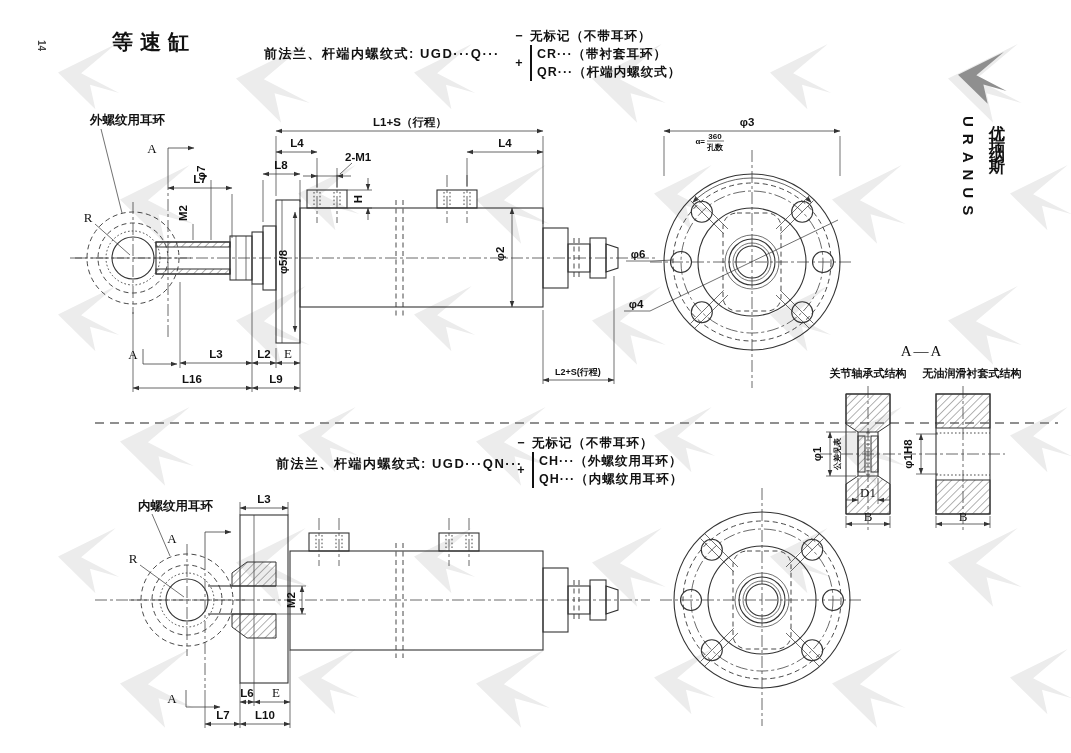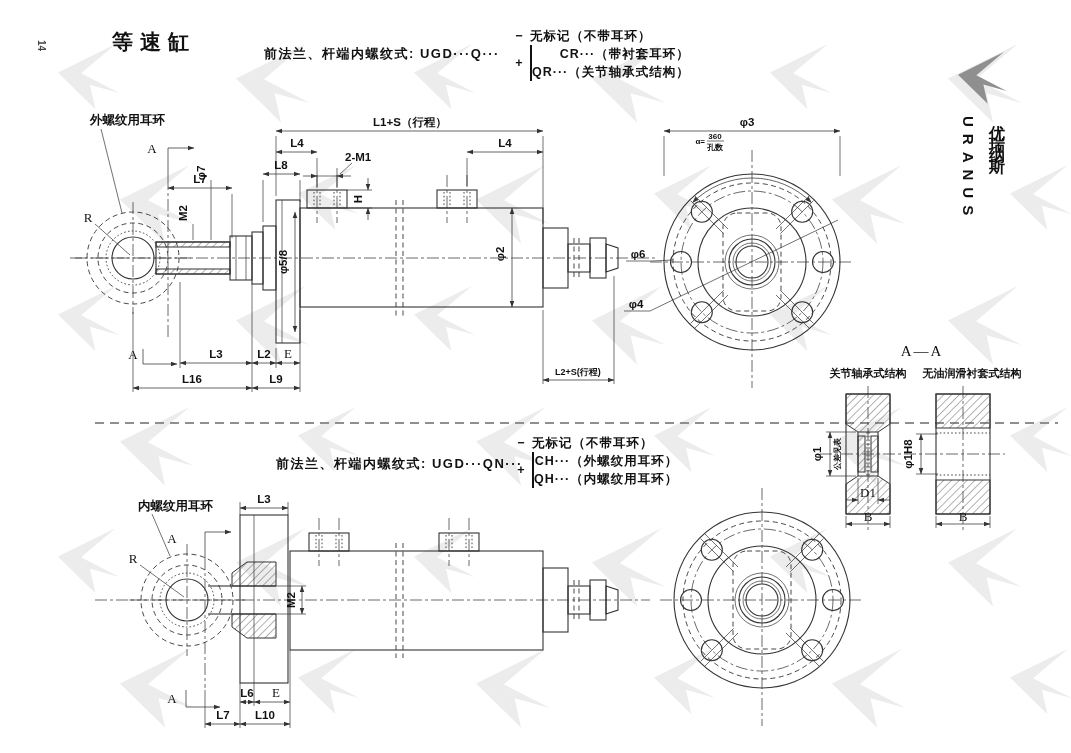--- a/index.html
+++ b/index.html
@@ -28,21 +28,21 @@
          letter-spacing:7px;}
   .subtitle{position:absolute;font:700 13px "Liberation Sans",sans-serif;letter-spacing:1.5px;}
   .sub1{left:256px;top:45px;margin-left:8px;}
   .sub2{left:276px;top:455px;}
   .variants{position:absolute;font:700 12.5px "Liberation Sans",sans-serif;letter-spacing:1px;}
   .v1{left:512px;top:27px;}
   .v2{left:514px;top:434px;}
   .vrow{display:flex;align-items:flex-start;line-height:18px;}
   .vrow.vplus{align-items:center;}
   .vsign{width:15px;margin-right:3px;text-align:center;flex:none;}
-  .vbar{border-left:2px solid #111;text-align:right;}
+  .vbar{border-left:2px solid #111;padding-left:5px;}
   .logo-en{position:absolute;left:960px;top:116px;writing-mode:vertical-rl;text-orientation:mixed;
            font:700 15px "Liberation Sans",sans-serif;letter-spacing:7px;}
   .logo-cn{position:absolute;left:986px;top:112px;writing-mode:vertical-rl;text-orientation:upright;
            font:700 16px "Liberation Sans",sans-serif;letter-spacing:11px;}
 </style>
 </head>
 <body>
 
 <div class="page">
 
@@ -374,21 +374,21 @@
 <div class="subtitle sub1">前法兰、杆端内螺纹式: UGD···Q···</div>
 <div class="variants v1">
   <div class="vrow">
     <span class="vsign">−</span>
     <span>无标记（不带耳环）</span>
   </div>
   <div class="vrow vplus">
     <span class="vsign">+</span>
     <div class="vbar">
       <div>CR···（带衬套耳环）</div>
-      <div>QR···（关节轴承式结构）</div>
+      <div>QR···（杆端内螺纹式）</div>
     </div>
   </div>
 </div>
 <div class="subtitle sub2">前法兰、杆端内螺纹式: UGD···QN···</div>
 <div class="variants v2">
   <div class="vrow">
     <span class="vsign">−</span>
     <span>无标记（不带耳环）</span>
   </div>
   <div class="vrow vplus">

